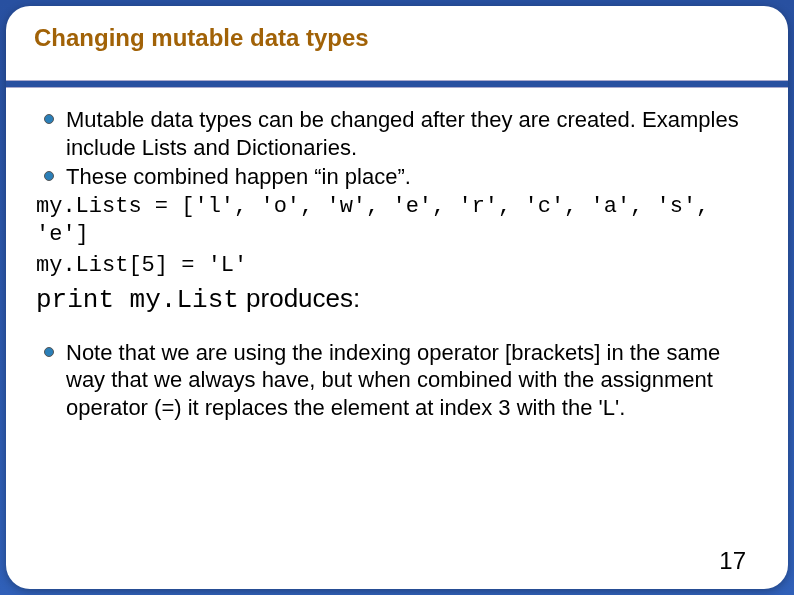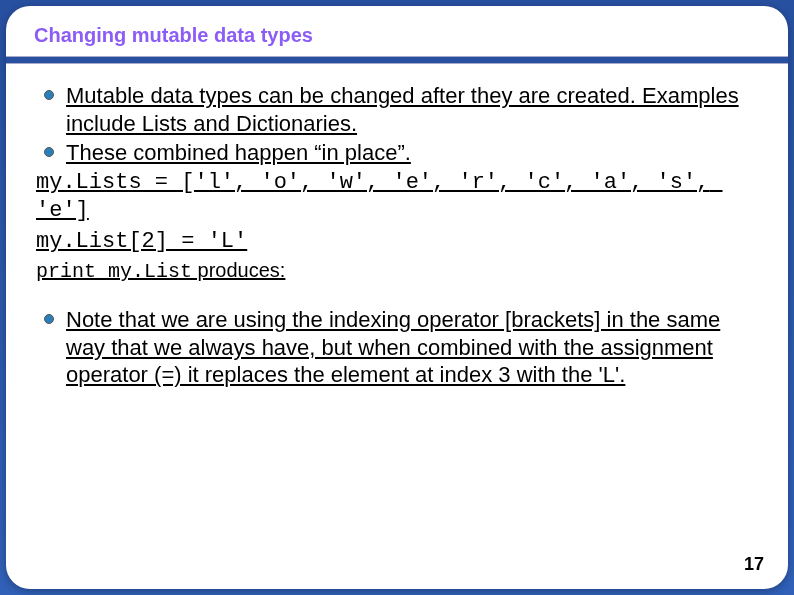--- a/index.html
+++ b/index.html
@@ -16,37 +16,36 @@
   top: 6px;
   left: 6px;
   right: 6px;
   bottom: 6px;
   background: #ffffff;
   border-radius: 24px;
   padding: 18px 28px 20px 28px;
   box-shadow: 0 2px 8px rgba(0,0,0,0.3);
 }
 .title {
-  font-size: 20px;
+  font-size: 24px;
   font-weight: bold;
-  color: #8b5cf6;
-  margin-bottom: 9px;
+  color: #a16207;
+  margin-bottom: 28px;
 }
 .title-underline {
   height: 8px;
   background: #2850a0;
   margin: 0 -28px 18px -28px;
   border-top: 1px solid #aac;
   border-bottom: 1px solid #aac;
 }
 .content {
   font-size: 22px;
   line-height: 1.25;
   color: #000;
-  text-decoration: underline;
 }
 .bullet-item {
   display: flex;
   align-items: flex-start;
   margin-bottom: 2px;
   padding-left: 10px;
 }
 .bullet {
   width: 10px;
   height: 10px;
@@ -66,32 +65,32 @@
   line-height: 1.3;
   margin-left: 2px;
   margin-top: 2px;
   margin-bottom: 2px;
   white-space: pre-wrap;
 }
 .code-inline {
   font-family: "Courier New", Courier, monospace;
 }
 .mixed-line {
-  font-size: 20px;
+  font-size: 26px;
   margin-left: 2px;
 }
 .spacer {
   height: 22px;
 }
 .page-num {
   position: absolute;
   bottom: 14px;
-  right: 24px;
-  font-size: 18px;
-  font-weight: bold;
+  right: 42px;
+  font-size: 24px;
+  font-weight: normal;
   color: #000;
 }
 </style>
 </head>
 <body>
 
 <div class="slide">
   <div class="title">Changing mutable data types</div>
   <div class="title-underline"></div>
 
@@ -100,21 +99,21 @@
     <div class="bullet-item">
       <span class="bullet"></span>
       <span class="bullet-text">Mutable data types can  be changed after they are created.  Examples include Lists and Dictionaries.</span>
     </div>
     <div class="bullet-item">
       <span class="bullet"></span>
       <span class="bullet-text">These combined happen “in place”.</span>
     </div>
 
     <div class="code-block">my.Lists = ['l', 'o', 'w', 'e', 'r', 'c', 'a', 's', 'e']</div>
-    <div class="code-block">my.List[2] = 'L'</div>
+    <div class="code-block">my.List[5] = 'L'</div>
     <div class="mixed-line">
       <span class="code-inline">print my.List</span><span> produces:</span>
     </div>
 
     <div class="spacer"></div>
 
     <div class="bullet-item">
       <span class="bullet"></span>
       <span class="bullet-text">Note that we are using the indexing operator [brackets] in the same way that we always have, but when combined with the assignment operator (=) it replaces the element at index 3 with the 'L'.</span>
     </div>

